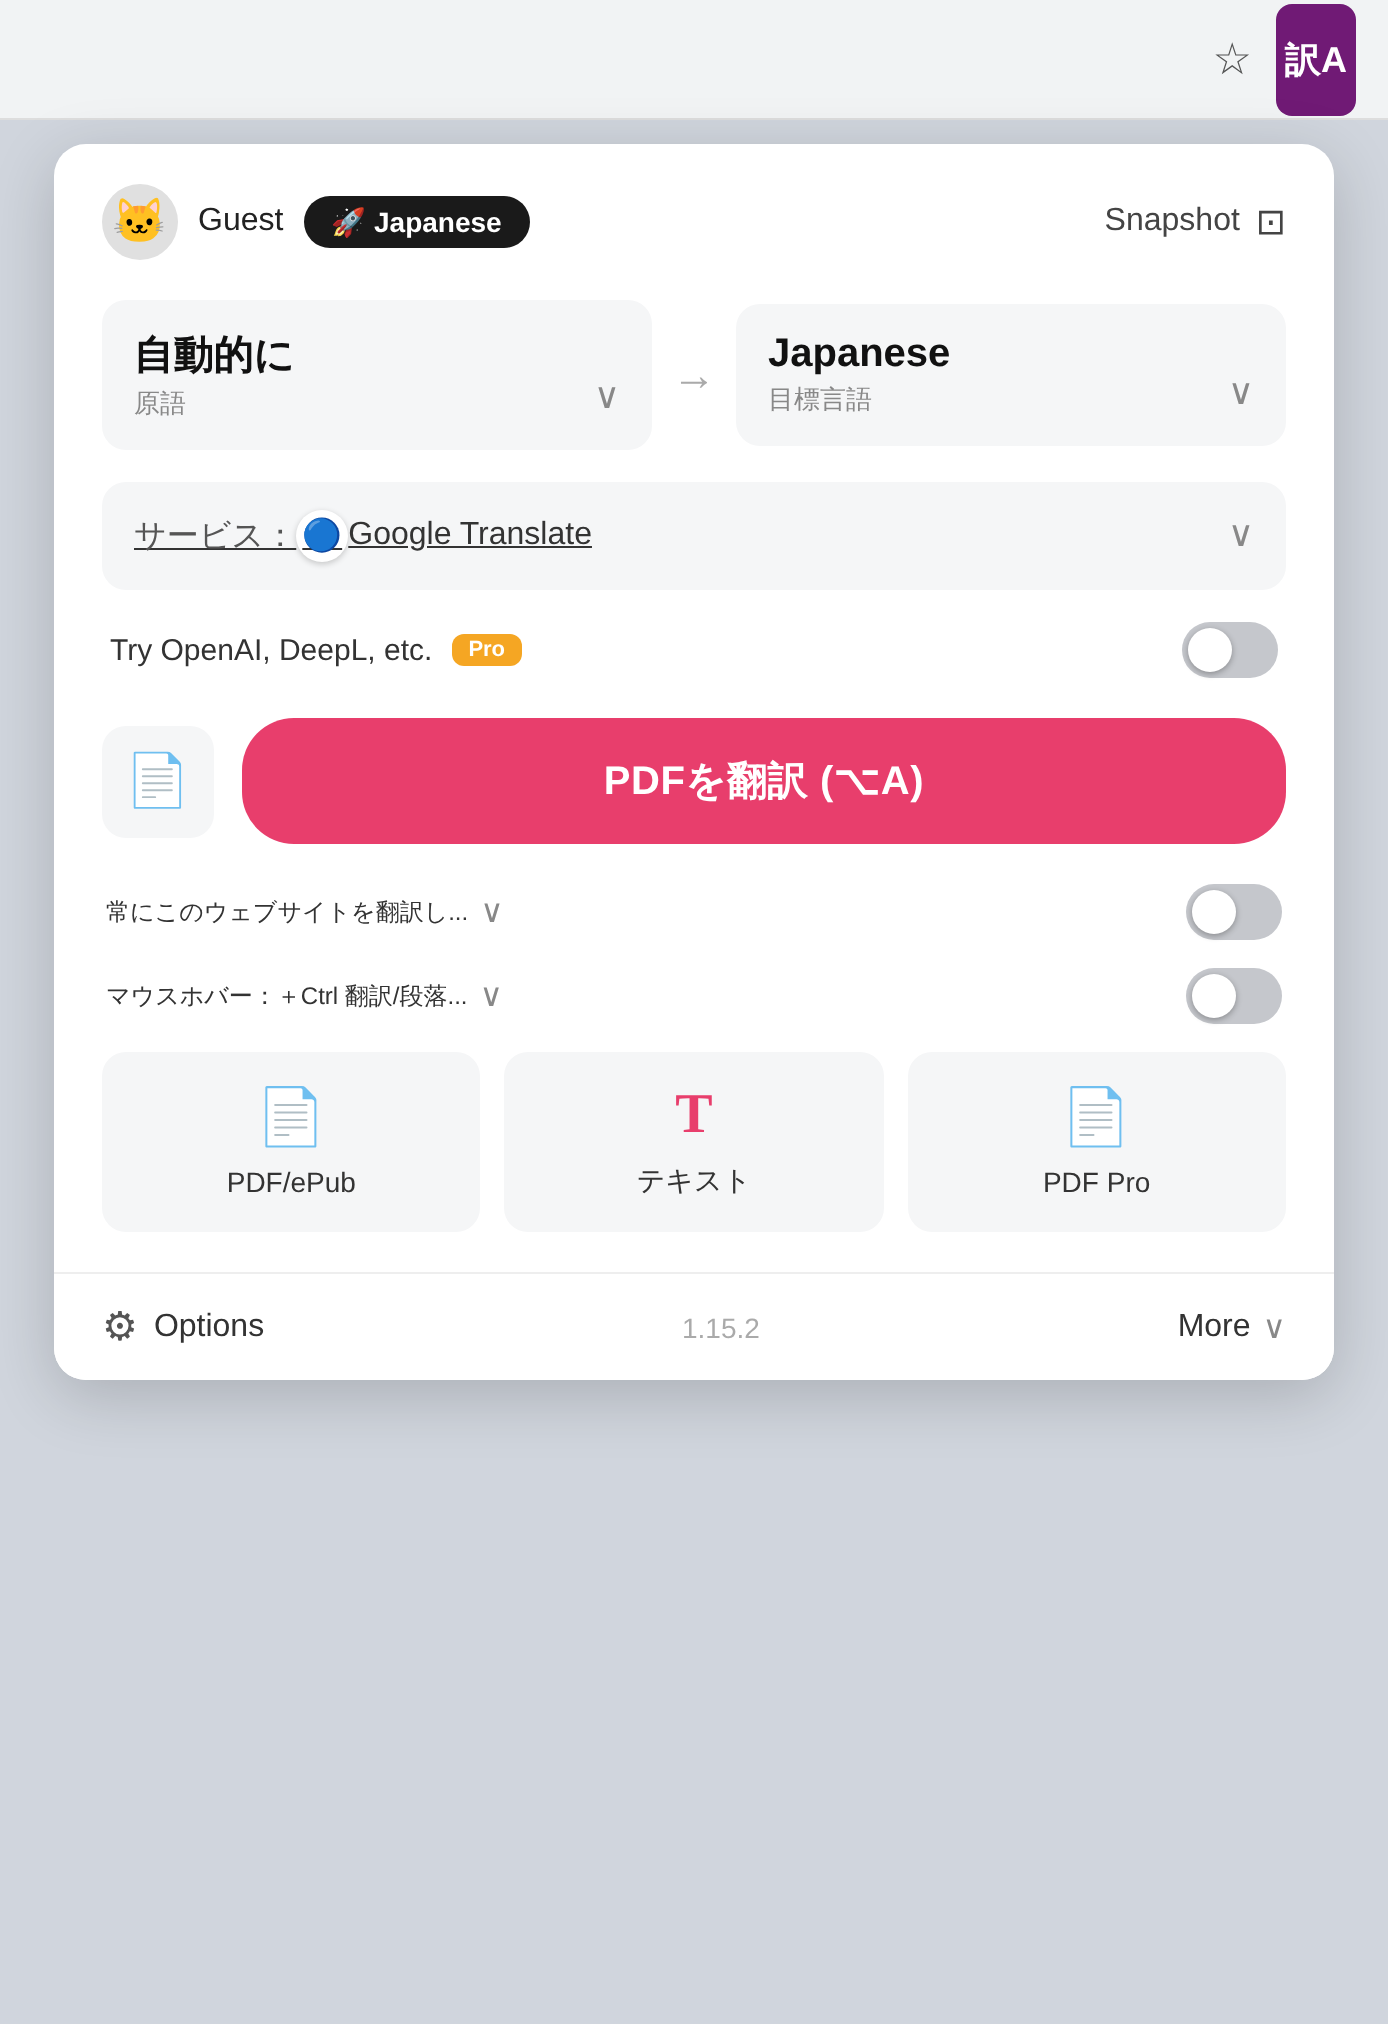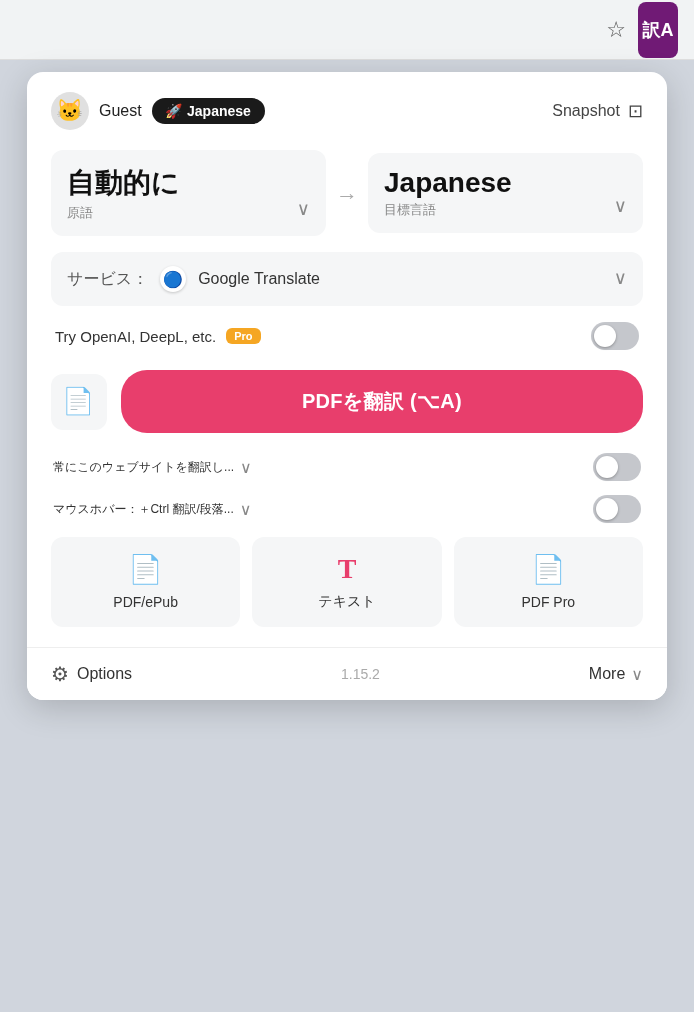--- a/index.html
+++ b/index.html
@@ -131,21 +131,21 @@
       align-items: flex-end;
     }
 
     .lang-box-content {
       display: flex;
       flex-direction: column;
       gap: 2px;
     }
 
     .lang-name {
-      font-size: 28px;
+      font-size: 20px;
       font-weight: 600;
       color: #111;
     }
 
     .lang-sub {
       font-size: 13px;
       color: #888;
     }
 
     .chevron-down {
@@ -168,23 +168,24 @@
       display: flex;
       align-items: center;
       justify-content: space-between;
       margin-bottom: 16px;
       cursor: pointer;
     }
 
     .service-left {
       display: flex;
       align-items: center;
-      gap: 12px;
-      font-size: 16px;
-      color: #333;
+      gap: 0;
+      font-size: 16px;
+      color: #333;
+      text-decoration: underline;
     }
 
     .service-label-prefix {
       font-size: 16px;
       color: #555;
     }
 
     .google-icon {
       width: 26px;
       height: 26px;

